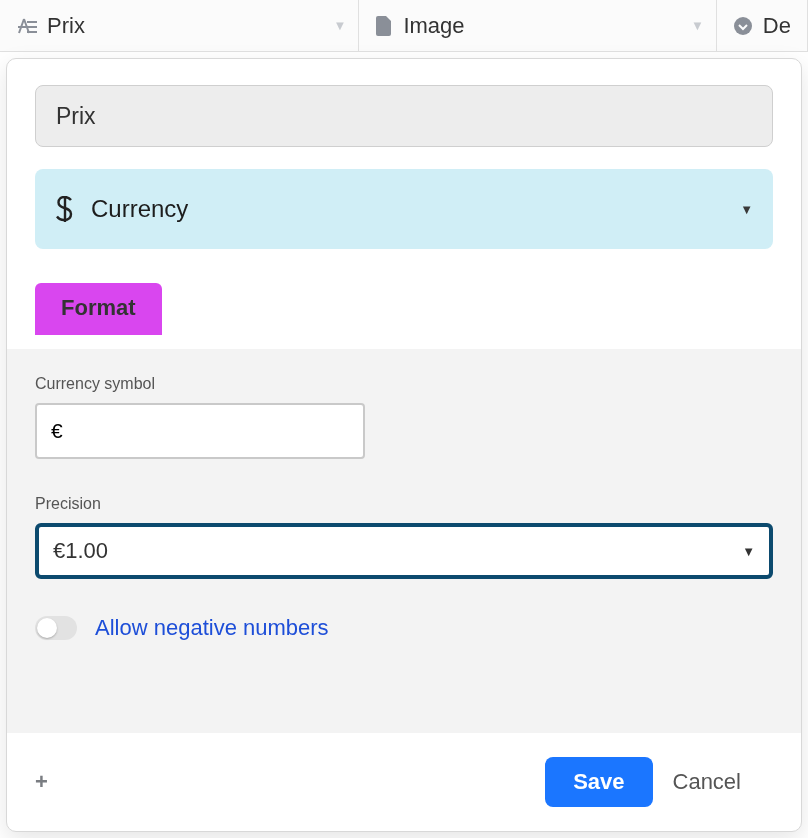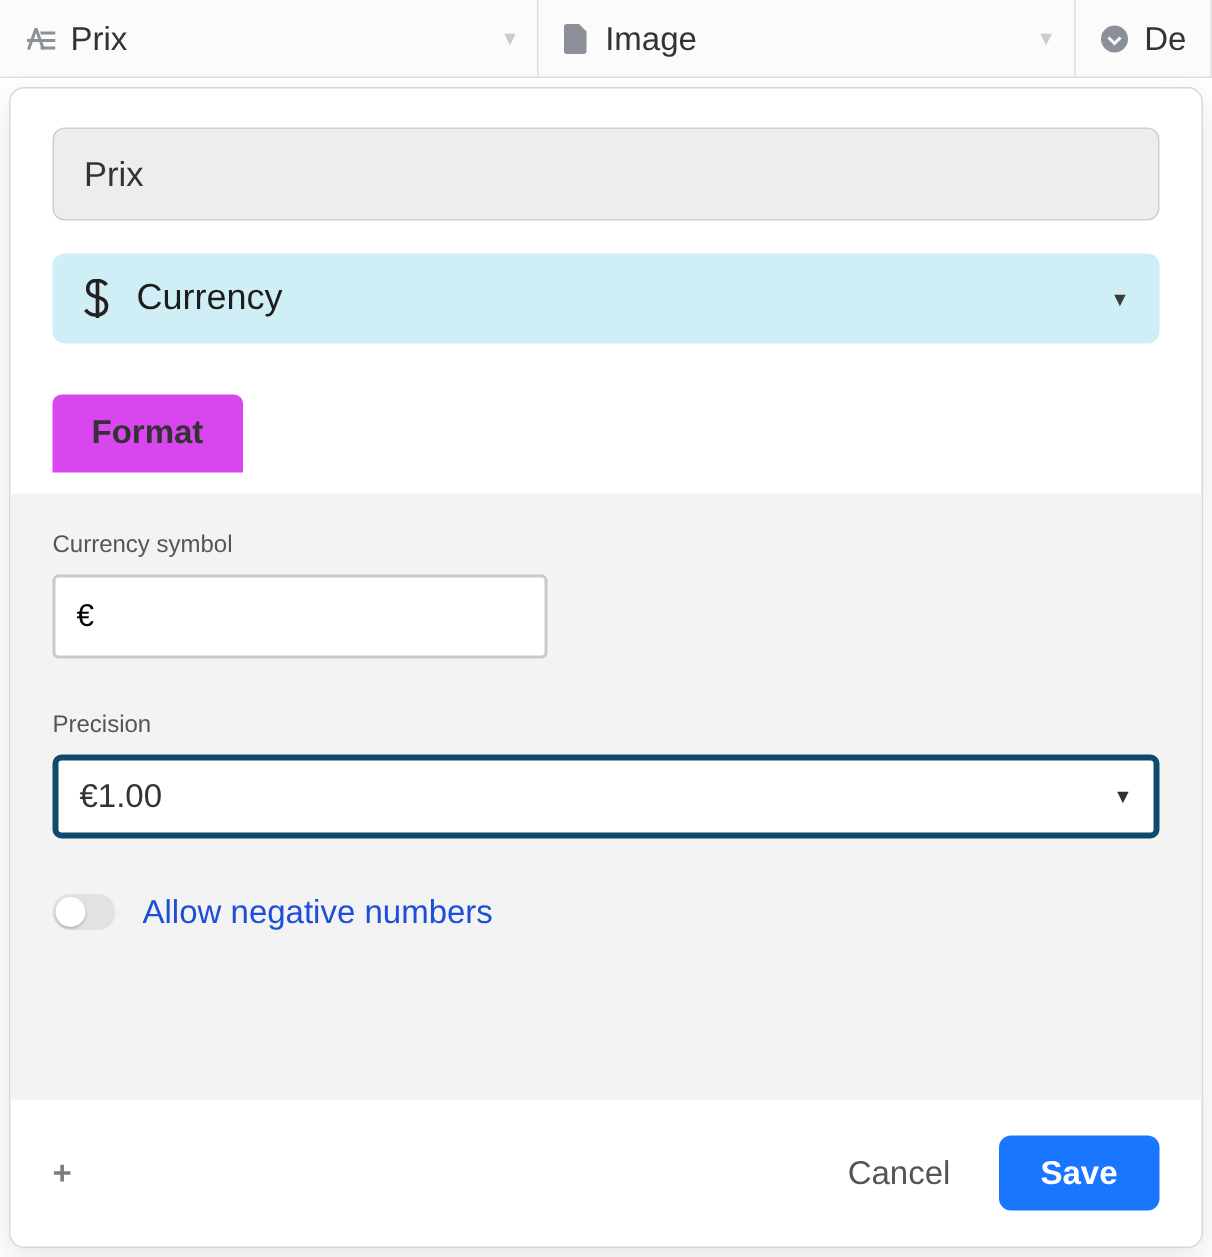--- a/index.html
+++ b/index.html
@@ -27,21 +27,21 @@
   .popover-top { padding: 26px 28px 14px; }
   
   
   .name-input {
     width: 100%; height: 62px; border: 1px solid #cfcfcf; border-radius: 8px;
     background: #ededed; font-size: 23px; color: #333; padding: 0 20px; outline: none;
   }
   
   
   .type-select {
-    margin-top: 22px; width: 100%; height: 60px; border-radius: 8px;
+    margin-top: 22px; width: 100%; height: 80px; border-radius: 8px;
     background: #d0eef6; display: flex; align-items: center; gap: 14px;
     padding: 0 20px; font-size: 24px; color: #1d1d1d; cursor: pointer;
     position: relative;
   }
   .type-select .type-caret { margin-left: auto; font-size: 13px; color: #3a3a3a; }
   .type-select .type-icon  { color: #222; display: inline-flex; }
   
   
   .tabs { display: flex; margin-top: 34px; font-size: 22px; }
   .tab {
@@ -165,16 +165,16 @@
       <div class="toggle"></div>
       <span>Allow negative numbers</span>
     </div>
   </div>
 
   <div class="footer">
     <div class="add-desc">
       <span class="plus">+</span>
     </div>
     <div class="footer-spacer"></div>
+    <button class="btn btn-save">Save</button>
     <button class="btn btn-cancel">Cancel</button>
-    <button class="btn btn-save">Save</button>
   </div>
 </div>
 
 </body></html>

